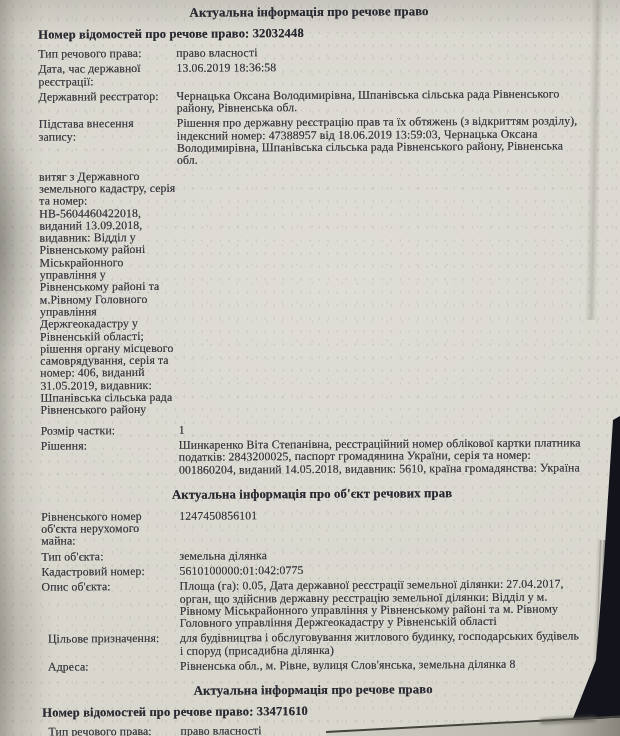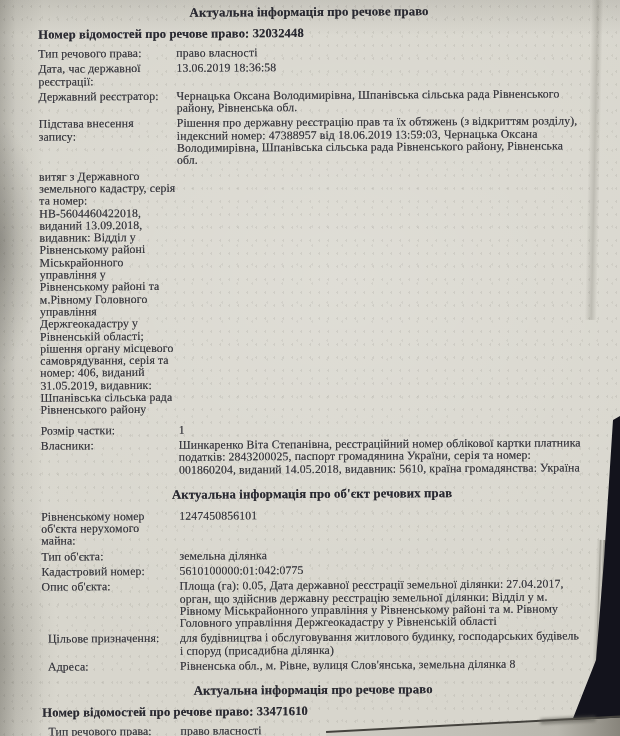--- a/index.html
+++ b/index.html
@@ -152,28 +152,28 @@
     <div class="value">Рішення про державну реєстрацію прав та їх обтяжень (з відкриттям розділу), індексний номер: 47388957 від 18.06.2019 13:59:03, Чернацька Оксана Володимирівна, Шпанівська сільська рада Рівненського району, Рівненська обл.</div>
   </div>
   <div class="row">
     <div class="value">витяг з Державного земельного кадастру, серія та номер: НВ-5604460422018, виданий 13.09.2018, видавник: Відділ у Рівненському районі Міськрайонного управління у Рівненському районі та м.Рівному Головного управління Держгеокадастру у Рівненській області; рішення органу місцевого самоврядування, серія та номер: 406, виданий 31.05.2019, видавник: Шпанівська сільська рада Рівненського району</div>
   </div>
   <div class="row mt-lg">
     <div class="label">Розмір частки:</div>
     <div class="value">1</div>
   </div>
   <div class="row">
-    <div class="label">Власники:</div>
+    <div class="label">Рішення:</div>
     <div class="value">Шинкаренко Віта Степанівна, реєстраційний номер облікової картки платника податків: 2843200025, паспорт громадянина України, серія та номер: 001860204, виданий 14.05.2018, видавник: 5610, країна громадянства: Україна</div>
   </div>
 
   <div class="section-title spaced">Актуальна інформація про об'єкт речових прав</div>
 
   <div class="row">
-    <div class="label">Рівненському номер об'єкта нерухомого майна:</div>
+    <div class="label">Рівненського номер об'єкта нерухомого майна:</div>
     <div class="value">1247450856101</div>
   </div>
   <div class="row">
     <div class="label">Тип об'єкта:</div>
     <div class="value">земельна ділянка</div>
   </div>
   <div class="row">
     <div class="label">Кадастровий номер:</div>
     <div class="value">5610100000:01:042:0775</div>
   </div>

